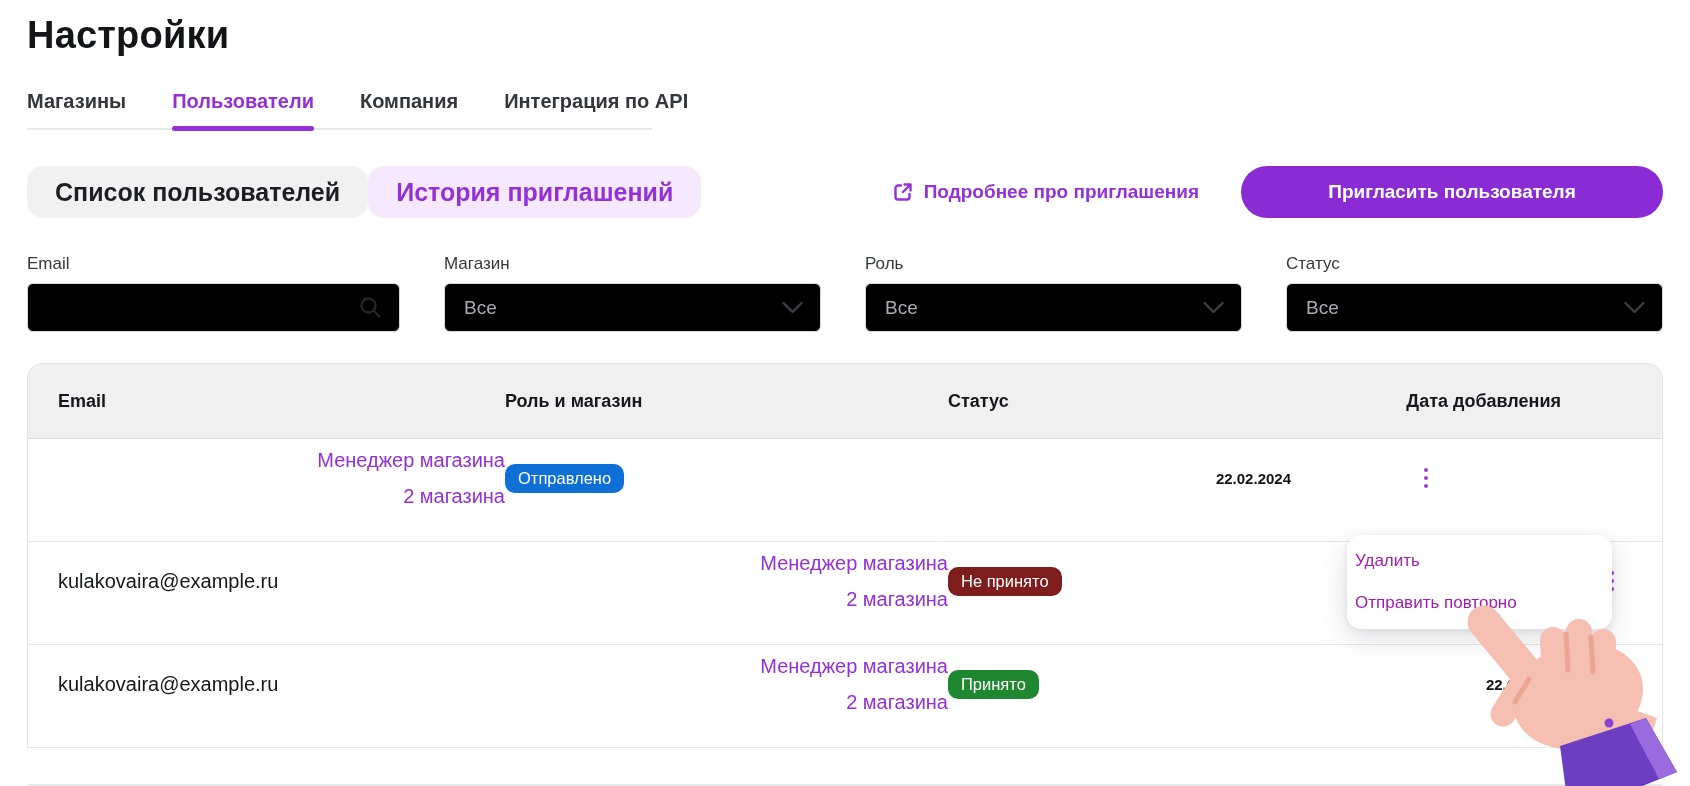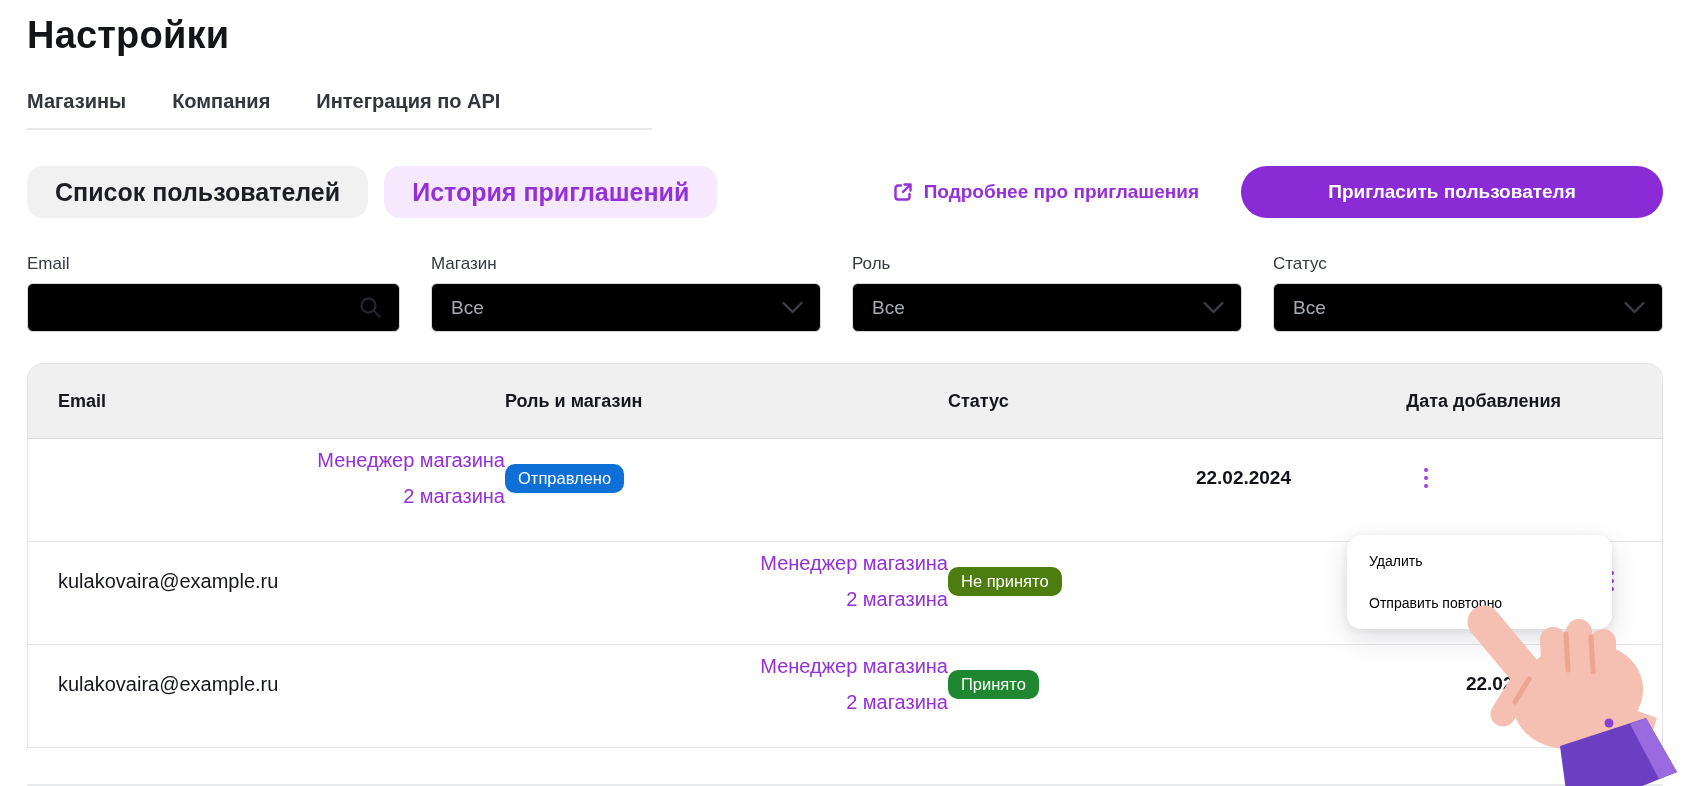--- a/index.html
+++ b/index.html
@@ -20,74 +20,75 @@
   
   .tabs{display:flex;gap:46px;margin-top:33px;width:625px;border-bottom:2px solid #e8e8ea;}
   .tab{position:relative;padding-bottom:15px;font-size:20px;font-weight:600;color:#33363c;cursor:pointer;white-space:nowrap;}
   .tab.active{color:var(--brand);}
   .tab.active::after{content:"";position:absolute;left:0;right:0;bottom:-3px;height:5px;border-radius:3px;background:var(--brand);}
 
   
   .toolbar{display:flex;align-items:center;margin-top:36px;height:52px;}
   .pill{height:52px;line-height:52px;padding:0 28px;border-radius:16px;font-size:25px;font-weight:600;cursor:pointer;white-space:nowrap;}
   .pill.users{background:#f1f1f2;color:#1c1e23;}
-  .pill.history{background:#f6e9fd;color:var(--brand);margin-left:16px;}
+  .pill.history{background:#f6e9fd;color:var(--brand);}
   .toolbar-right{margin-left:auto;display:flex;align-items:center;gap:42px;}
   .details-link{display:flex;align-items:center;gap:10px;color:var(--brand);font-size:19px;font-weight:600;cursor:pointer;white-space:nowrap;}
   .invite-btn{height:52px;min-width:422px;padding:0 48px;border:none;border-radius:26px;background:#8A2BD6;color:#fff;font-size:19px;font-weight:600;font-family:inherit;cursor:pointer;white-space:nowrap;}
 
   
   .filters{display:flex;gap:31px;margin-top:36px;}
   .filter{display:flex;flex-direction:column;}
   .filter.f-email{width:373px;}
-  .filter.f-flex{flex:1;}
+  .filter.f-flex{flex:1;margin-left:13px;}
   .filter-label{font-size:17px;color:#34383f;margin-bottom:9px;}
   .filter-box{height:49px;border:1px solid #d5d8db;border-radius:6px;display:flex;align-items:center;padding:0 16px 0 19px;cursor:pointer;background:#000000;}
   .filter-box input{border:none;outline:none;flex:1;font-size:19px;font-family:inherit;color:#1c1e23;min-width:0;background:transparent;}
   .filter-box input::placeholder{color:#a7acb3;}
   .placeholder-text{flex:1;font-size:19px;color:#a7acb3;}
   .box-icon{flex:0 0 auto;display:flex;align-items:center;}
 
   
   .table{margin-top:31px;border:1px solid #e2e3e5;border-bottom:none;border-radius:16px 16px 0 0;}
   .grid{display:grid;grid-template-columns:447px 443px 343px 270px 101px;padding-left:30px;}
   .thead{height:75px;align-items:center;background:#f0f0f1;border-radius:15px 15px 0 0;border-bottom:1px solid #d9dadc;}
   .th{font-size:18px;font-weight:700;color:#15171c;}
   .th.right{text-align:right;}
   .trow{height:103px;align-items:center;border-bottom:1px solid #e5e6e8;padding-bottom:24px;padding-top:0;}
   .trow .cell{display:flex;align-items:center;}
   .cell.email{font-size:20px;color:#15171c;}
   .cell.role{flex-direction:column;align-items:flex-end;justify-content:center;gap:3px;}
   .plink{font-size:20px;color:var(--brand);cursor:pointer;line-height:33px;text-decoration:none;}
   .badge{display:inline-block;padding:5px 13px;border-radius:10px;color:#fff;font-size:16.5px;font-weight:500;white-space:nowrap;}
-  .cell.date{justify-content:flex-end;font-size:19px;font-weight:600;color:#111318;}
+  .cell.date{justify-content:flex-end;font-size:15px;font-weight:600;color:#111318;}
   .cell.kebab-cell{justify-content:center;}
   .kebab{border:none;background:transparent;display:flex;flex-direction:column;gap:3.5px;align-items:center;cursor:pointer;padding:6px;}
   .kebab span{width:4.5px;height:4.5px;border-radius:50%;background:#a03be0;display:block;}
 
   
   .context-menu{position:absolute;left:1347px;top:535px;width:265px;background:#fff;border-radius:14px;
     box-shadow:0 10px 30px rgba(20,20,40,.12),0 2px 8px rgba(20,20,40,.08);padding:5px 0;z-index:50;}
-  .menu-item{height:42px;line-height:42px;padding:0 22px;font-size:14px;color:#000000;cursor:pointer;white-space:nowrap;}
+  .menu-item{height:42px;line-height:42px;padding:0 8px;font-size:17px;color:#a21caf;cursor:pointer;white-space:nowrap;}
 
   
   .hand{position:absolute;left:1372px;top:566px;width:305px;height:240px;z-index:60;pointer-events:none;}
 
   .next-section-line{position:absolute;left:27px;top:784px;width:1636px;height:2px;background:#e8e9eb;border-radius:2px 2px 0 0;}
 </style>
 </head>
 <body>
 
 <div class="page">
   <div class="content">
 
     <h1 class="page-title">Настройки</h1>
 
     <div class="tabs">
       <div class="tab">Магазины</div>
+      <div class="tab active">Пользователи</div>
       <div class="tab">Компания</div>
       <div class="tab">Интеграция по API</div>
     </div>
 
     <div class="toolbar">
       <div class="pill users">Список пользователей</div>
       <div class="pill history">История приглашений</div>
       <div class="toolbar-right">
         <div class="details-link">
           <span class="box-icon">
@@ -178,21 +179,21 @@
         </div>
       </div>
 
       <div class="grid trow">
         <div class="cell email">kulakovaira@example.ru</div>
         <div class="cell role">
           <a class="plink">Менеджер магазина</a>
           <a class="plink">2 магазина</a>
         </div>
         <div class="cell">
-            <span class="badge" style="background-color: #4d7c0f;">Не принято</span>
+            <span class="badge" style="background-color: #7f1d1d;">Не принято</span>
           </div>
         <div class="cell date"></div>
         <div class="cell kebab-cell">
           <button class="kebab">
               <span></span>
               <span></span>
               <span></span>
             </button>
         </div>
       </div>

